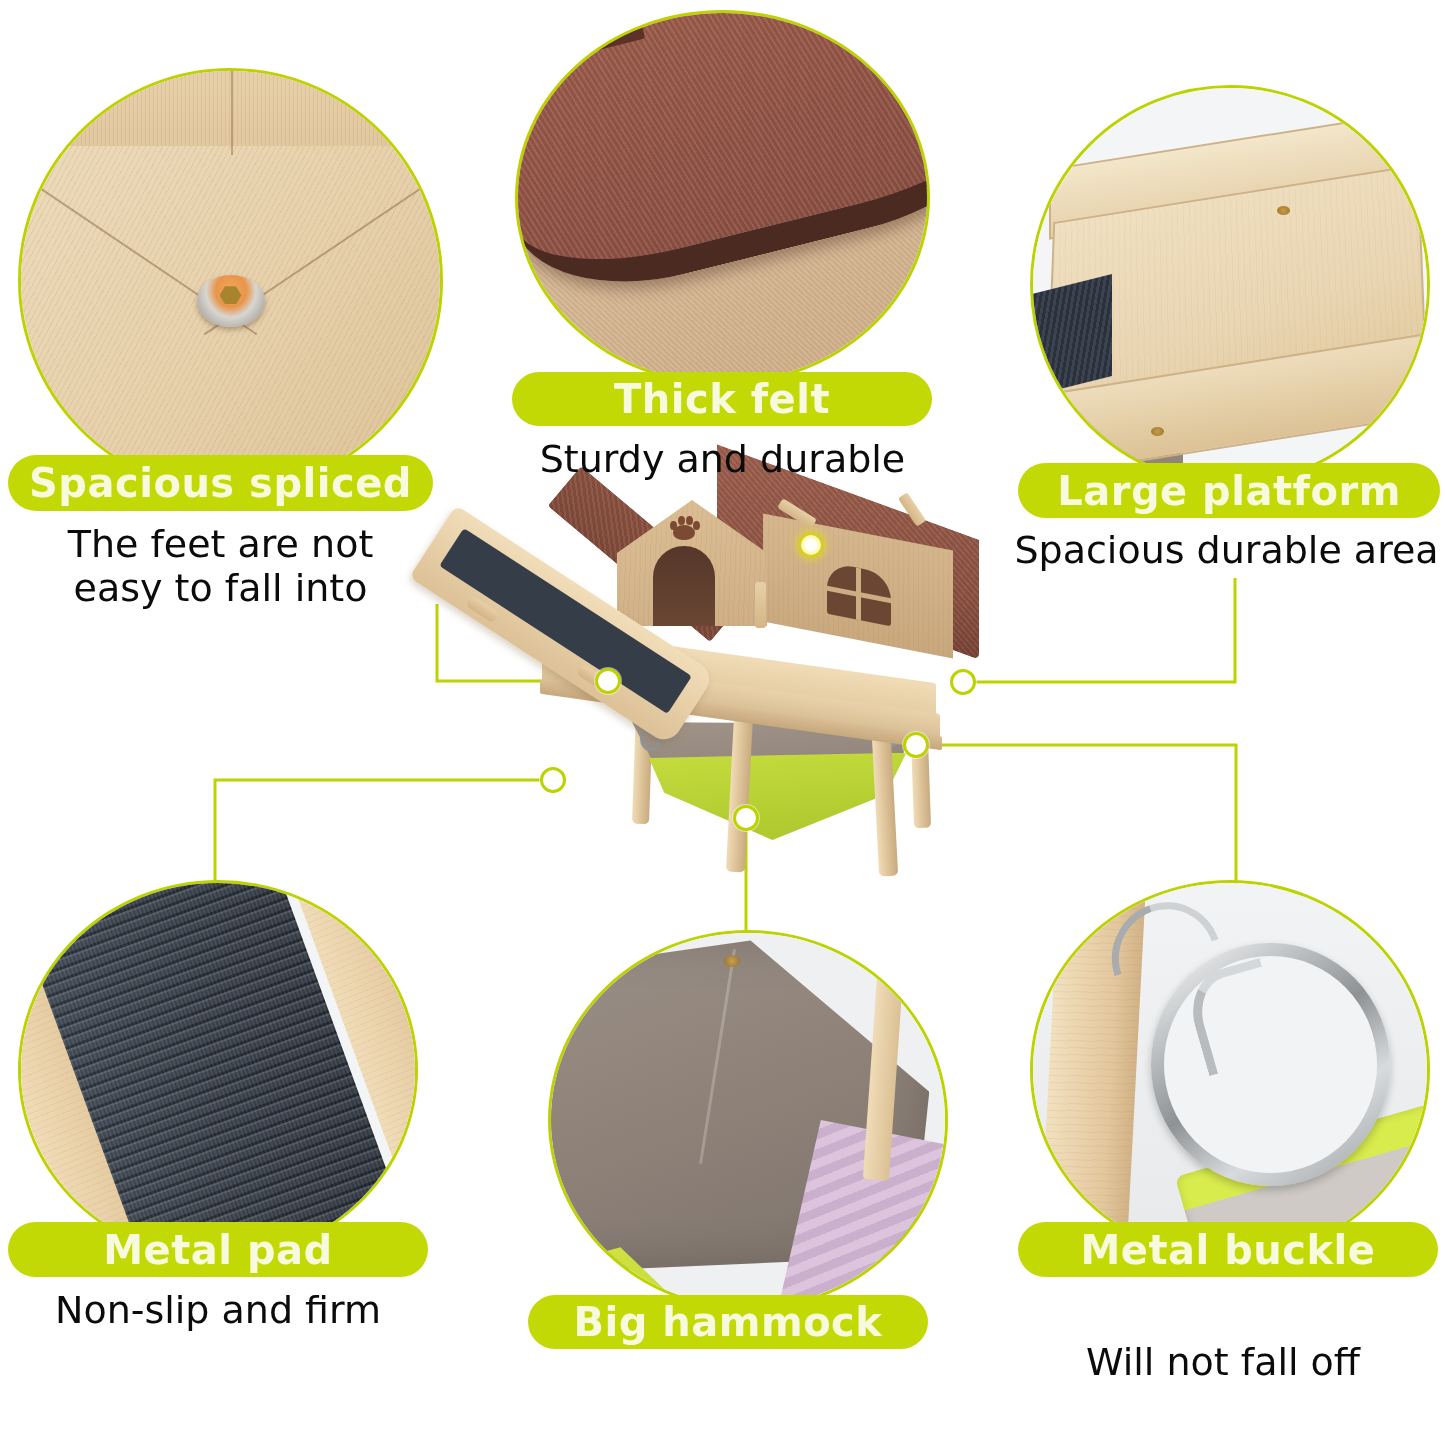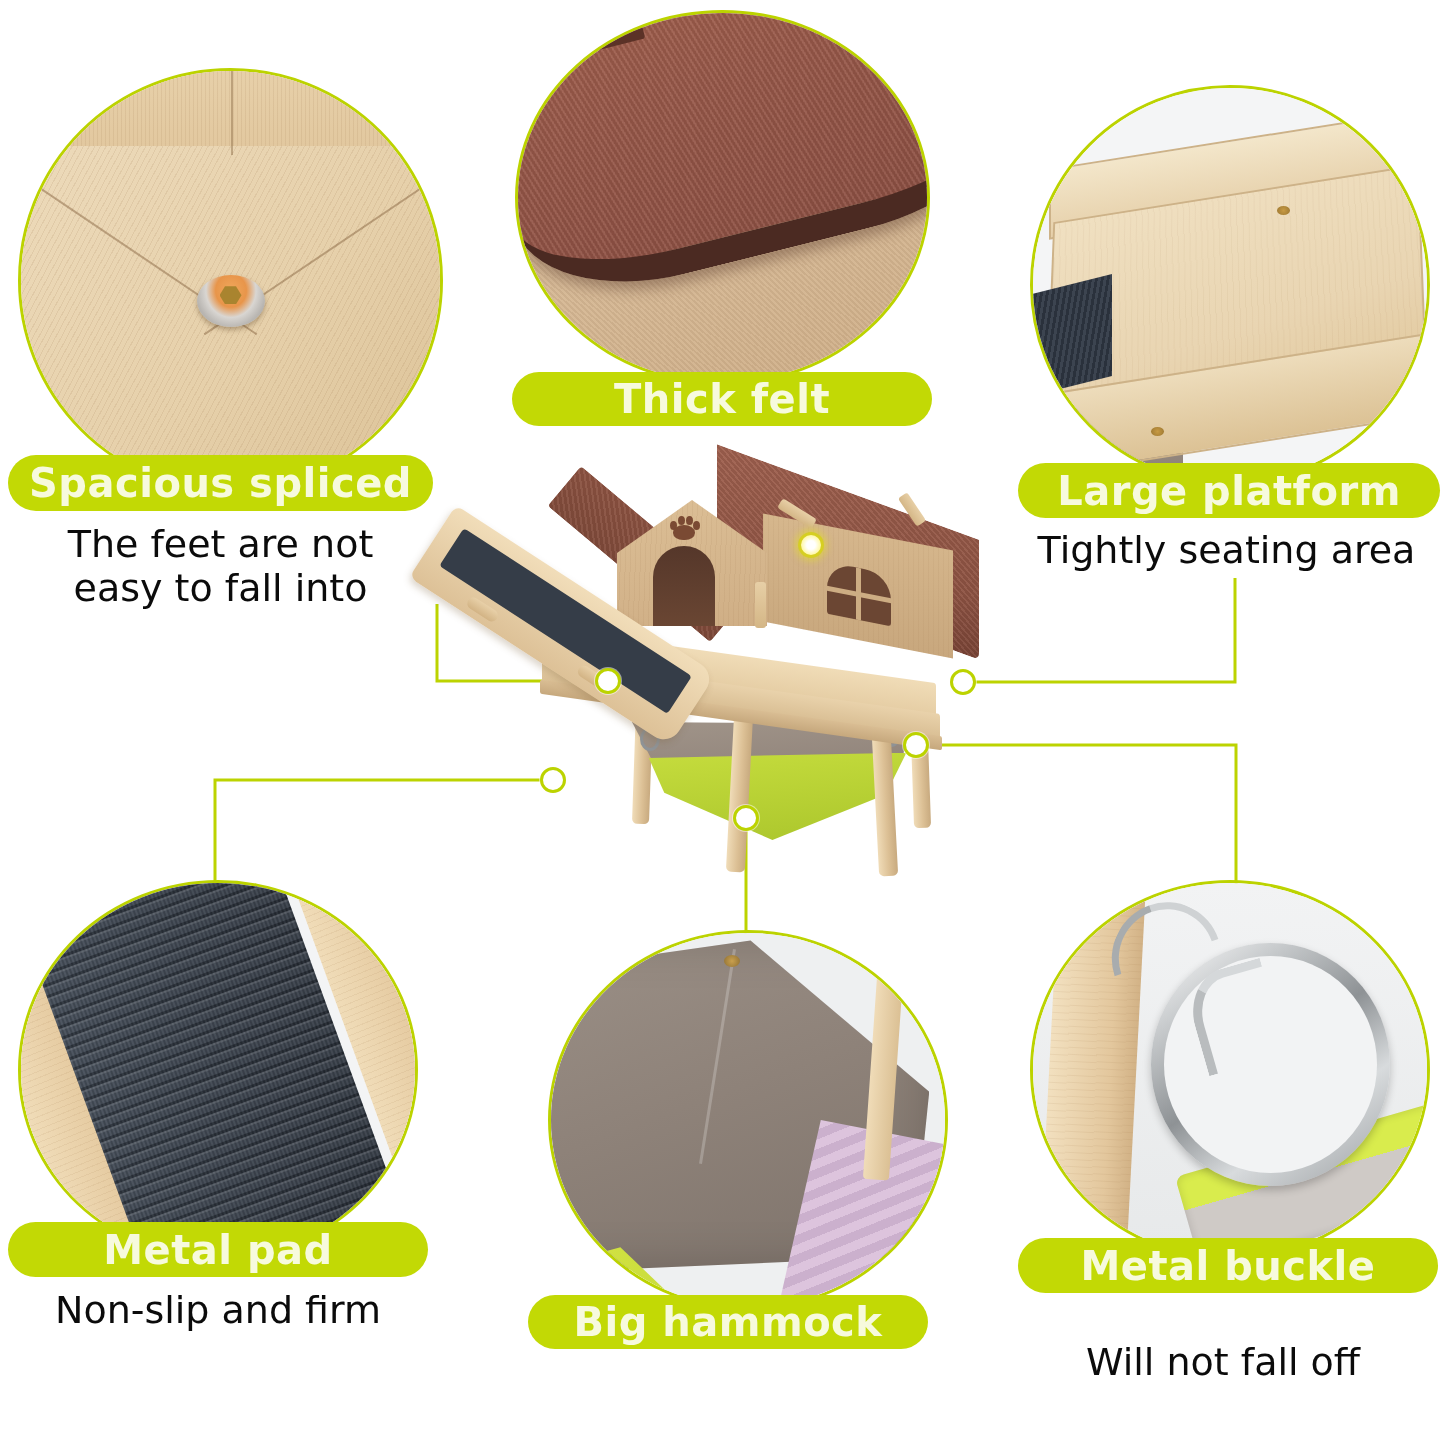--- a/index.html
+++ b/index.html
@@ -457,25 +457,26 @@
   <div class="dot" style="left:950px;top:669px;"></div>
   <div class="dot" style="left:903px;top:732px;"></div>
   <div class="dot" style="left:540px;top:767px;"></div>
   <div class="dot" style="left:733px;top:805px;"></div>
 
   <div class="pill" style="left:8px;top:455px;width:425px;height:56px;font-size:40px;">Spacious spliced</div>
   <div class="subtitle" style="left:8px;top:522px;width:425px;font-size:38px;">The feet are not
 easy to fall into</div>
 
   <div class="pill" style="left:512px;top:372px;width:420px;height:54px;font-size:40px;">Thick felt</div>
+  <div class="subtitle" style="left:500px;top:437px;width:445px;font-size:38px;">Sturdy and durable</div>
 
   <div class="pill" style="left:1018px;top:463px;width:422px;height:55px;font-size:40px;">Large platform</div>
-  <div class="subtitle" style="left:1008px;top:528px;width:437px;font-size:38px;">Tightly seating area</div>
+  <div class="subtitle" style="left:1008px;top:528px;width:437px;font-size:38px;">Spacious durable area</div>
 
   <div class="pill" style="left:8px;top:1222px;width:420px;height:55px;font-size:40px;">Metal pad</div>
   <div class="subtitle" style="left:8px;top:1288px;width:420px;font-size:38px;">Non-slip and firm</div>
 
   <div class="pill" style="left:528px;top:1295px;width:400px;height:54px;font-size:40px;text-align:center;">Big hammock</div>
 
-  <div class="pill" style="left:1018px;top:1222px;width:420px;height:55px;font-size:40px;margin-top:16px;">Metal buckle</div>
+  <div class="pill" style="left:1018px;top:1222px;width:420px;height:55px;font-size:40px;">Metal buckle</div>
   <div class="subtitle" style="left:1008px;top:1340px;width:430px;font-size:38px;">Will not fall off</div>
 
 </div>
 
 </body></html>

